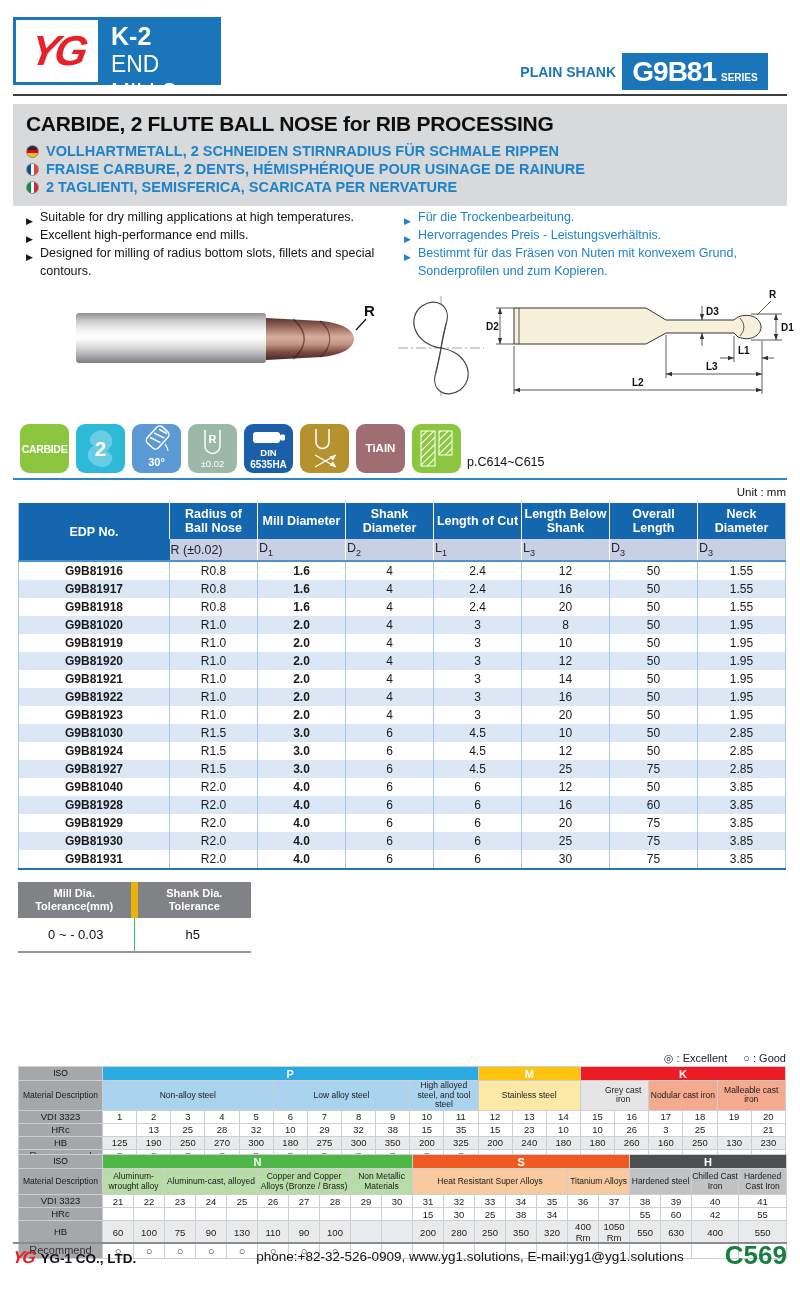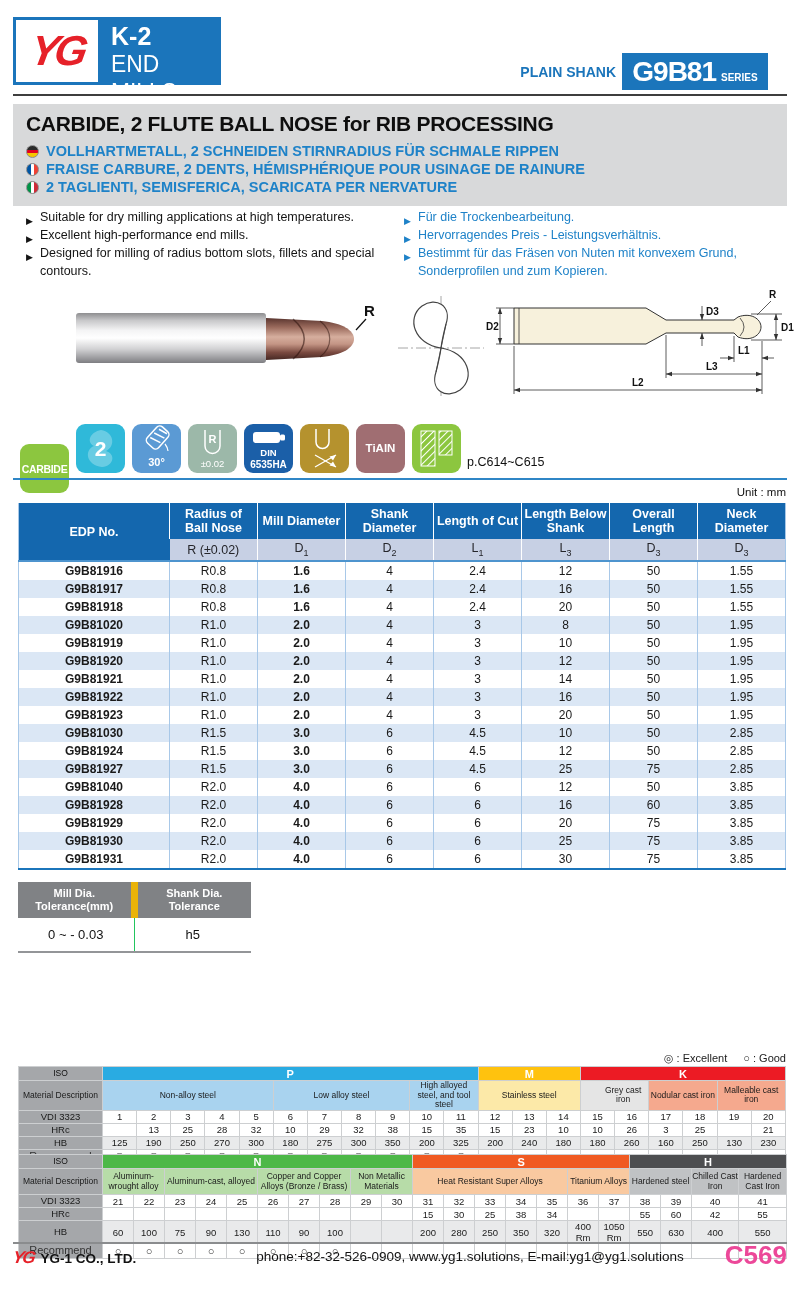--- a/index.html
+++ b/index.html
@@ -54,21 +54,21 @@
   .b4 .t2{top:35px;font-size:10px}
   .b6 .t1{top:18px;font-size:11.5px}
   .page-ref{position:absolute;left:467px;top:455px;font-size:12.5px;color:#111}
   .badge-rule{position:absolute;left:13px;top:478px;width:774px;height:2px;background:#2F86C6}
 
   
   .unit{position:absolute;right:14px;top:486px;font-size:11.5px;color:#111}
   .products{position:absolute;left:18px;top:503px;width:768px;border-collapse:collapse;table-layout:fixed;border-bottom:2px solid #1B75BB;border-left:1px solid #A8C8E8;border-right:1px solid #A8C8E8}
   .products th{background:#1467AE;color:#fff;font-size:12.5px;font-weight:bold;height:36px;padding:0 2px;line-height:14px;vertical-align:middle}
   .products thead th + th{border-left:1px solid #fff}
-  .products .sym td{background:#C7D0E4;color:#26262B;font-size:12.5px;height:19px;text-align:center}
+  .products .sym td{background:#C7D0E4;color:#26262B;font-size:12.5px;height:19px;text-align:left}
   .products .sym td + td{border-left:1px solid #fff}
   .products sub{font-size:9px}
   .products tbody td{font-size:12px;color:#1A1A1A;text-align:center;height:18px;padding:0;vertical-align:middle}
   .products tbody tr:nth-child(even) td{background:#DBE7F5}
   .products tbody td + td{border-left:1px solid #A8C8E8}
   .products tbody tr:first-child td{border-top:2px solid #4D94CE}
   .products td.b{font-weight:bold}
 
   
   .tol{position:absolute;left:18px;top:882px;width:233px;border-collapse:collapse;table-layout:fixed}
@@ -91,21 +91,21 @@
   .mat tr.hbr td{background:#E9EAEB}
   .mat tr.rec td{font-size:11px;height:14px;background:#fff;color:#333}
   .mat tr td.lbl{background:#A5A7AA}
 
   
   .footer-rule{position:absolute;left:13px;top:1242px;width:774px;height:2px;background:#8A8C8E}
   .footer-left{position:absolute;left:13px;top:1248px;display:flex;align-items:center}
   .yg-small{font-style:italic;font-weight:900;color:#E62129;font-size:17px;letter-spacing:-2px;transform:skewX(-10deg);margin-right:7px}
   .company{font-size:13.5px;font-weight:bold;color:#111}
   .contact{position:absolute;left:235px;top:1249px;width:470px;text-align:center;font-size:13.5px;color:#111}
-  .pageno{position:absolute;right:13px;top:1240px;font-size:26px;font-weight:900;color:#ec4899}
+  .pageno{position:absolute;right:13px;top:1240px;font-size:26px;font-weight:900;color:#15803d}
 </style>
 </head>
 <body>
 
 <div class="page">
 
   <div class="logo-block">
     <div class="yg-box">
       <span class="yg-logo">YG</span>
     </div>
@@ -228,21 +228,21 @@
       <text x="220" y="27">D3</text>
       <text x="295" y="43">D1</text>
       <text x="283" y="10">R</text>
       <text x="252" y="66">L1</text>
       <text x="220" y="82">L3</text>
       <text x="146" y="98">L2</text>
     </g>
   </svg>
 
   <div class="badges">
-    <div class="badge b0" style="background: rgb(140, 198, 63); margin-top: 20px;">
+    <div class="badge b0" style="background: rgb(140, 198, 63);">
       <span class="t1">CARBIDE</span>
     </div>
     <div class="badge b1" style="background: rgb(47, 185, 217);">
       <svg width="49" height="49">
         <path d="M25 6 C38 8 40 22 30 27 C40 30 38 42 26 43 C10 41 8 26 18 22 C10 18 14 8 25 6 Z" fill="rgba(255,255,255,.28)"></path>
       </svg>
       <span class="t1">2</span>
     </div>
     <div class="badge b2" style="background: rgb(91, 154, 212);">
       <svg width="49" height="49">

